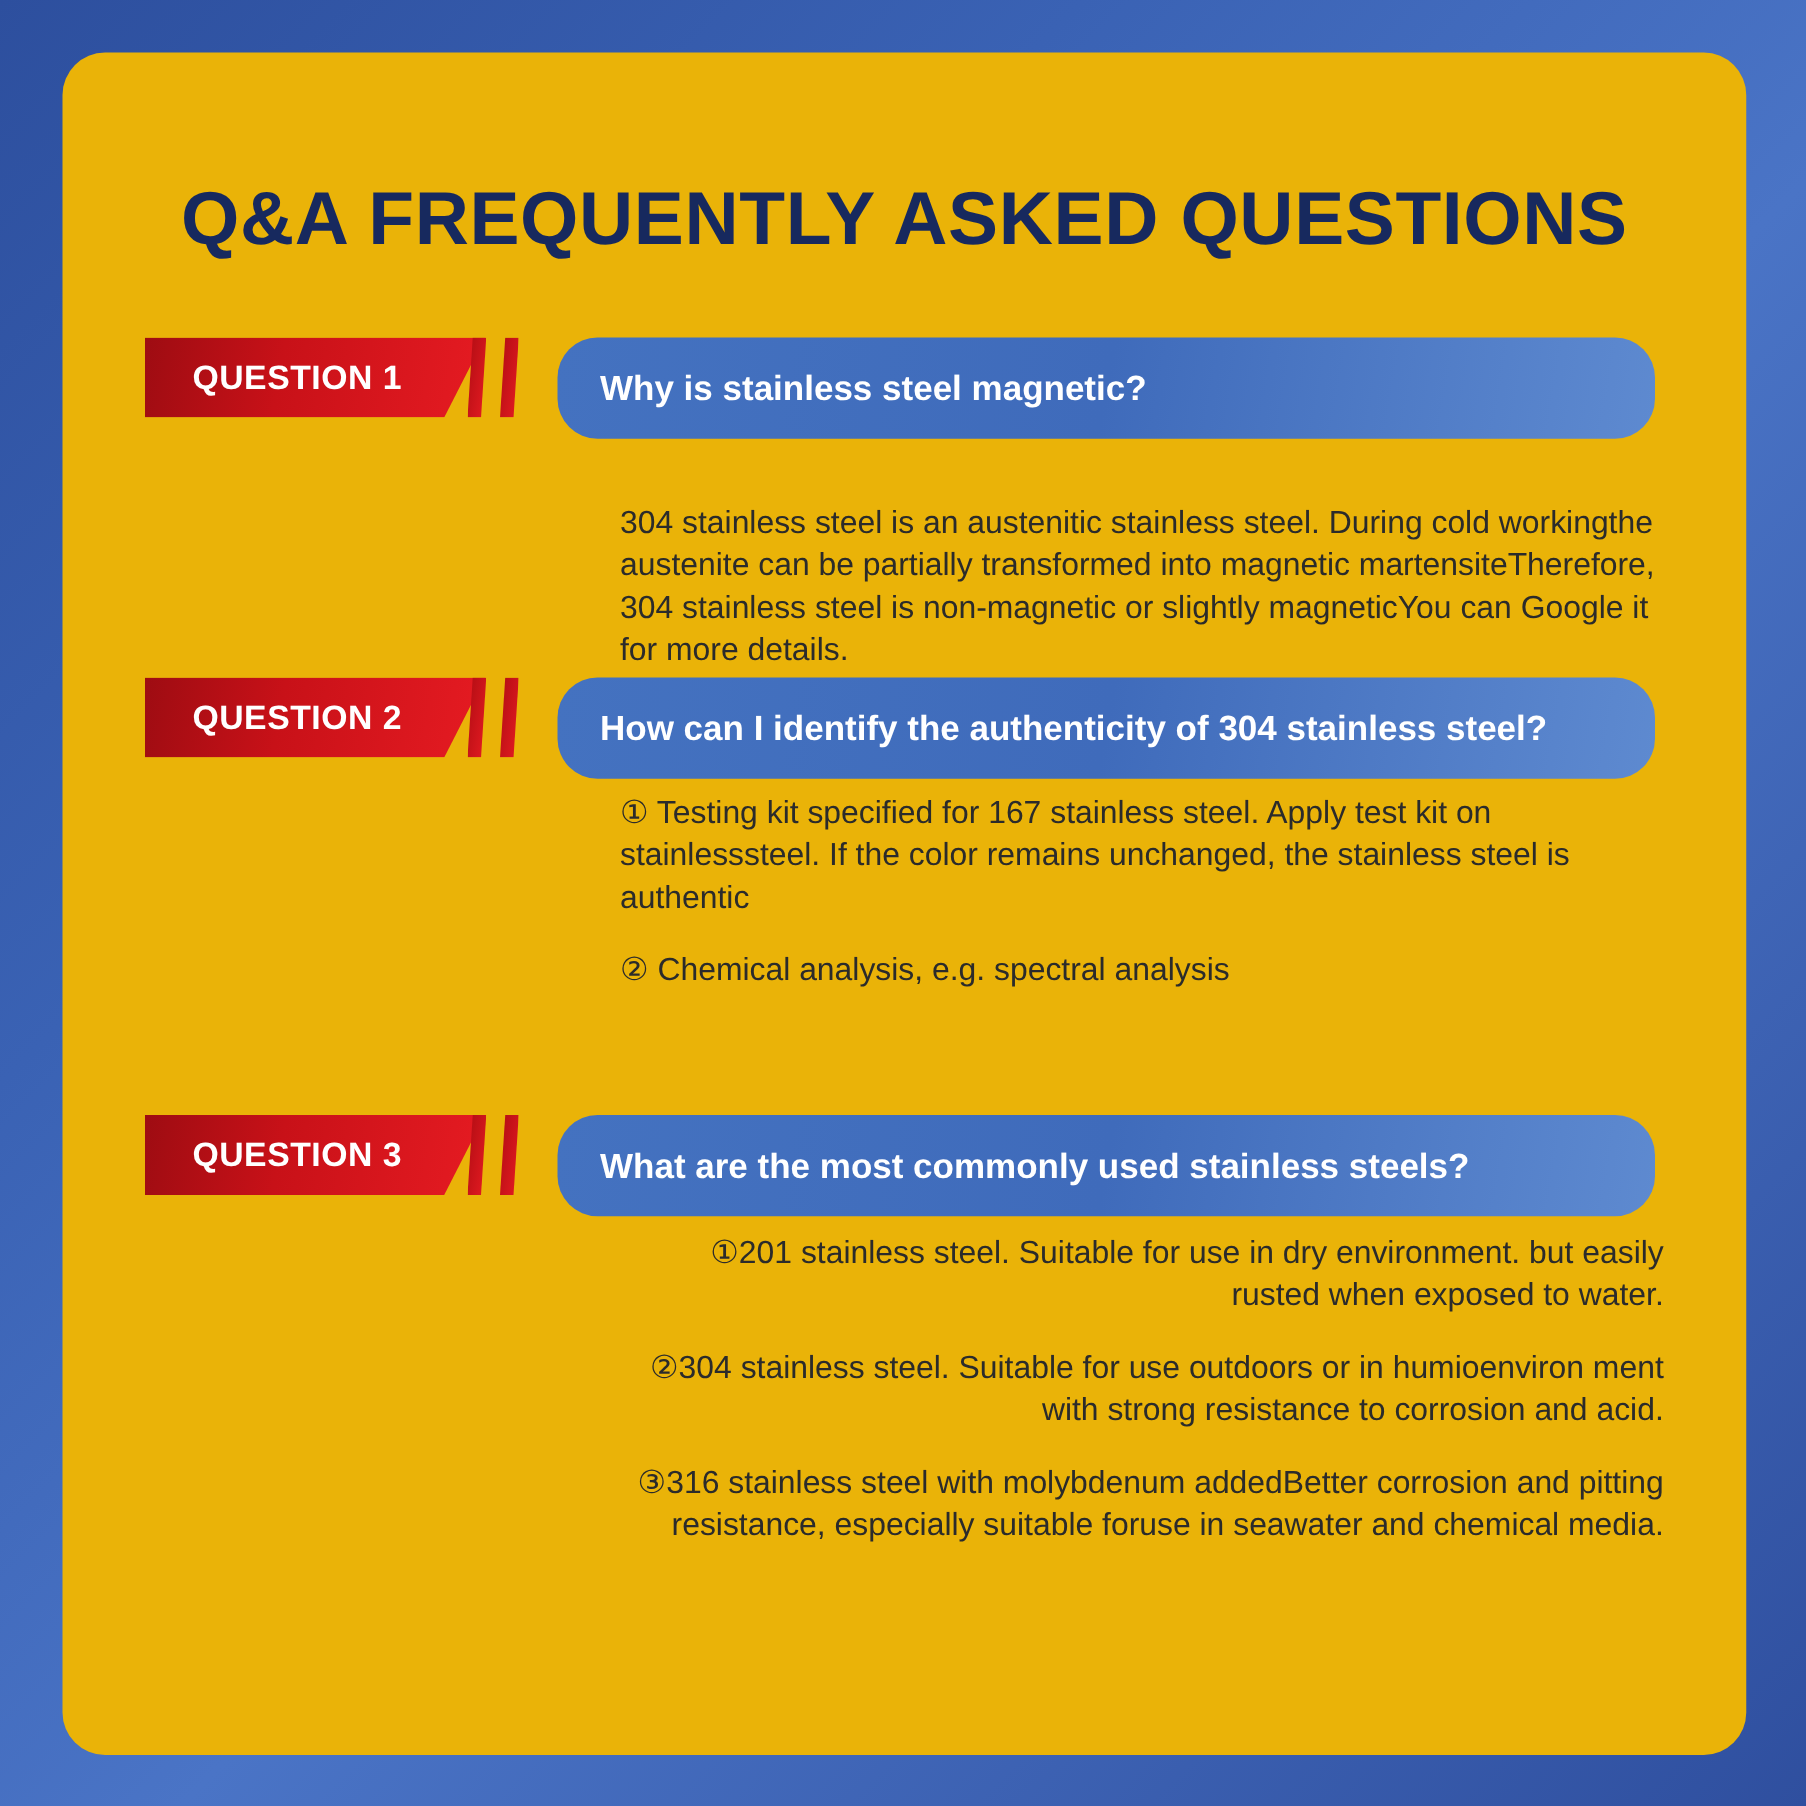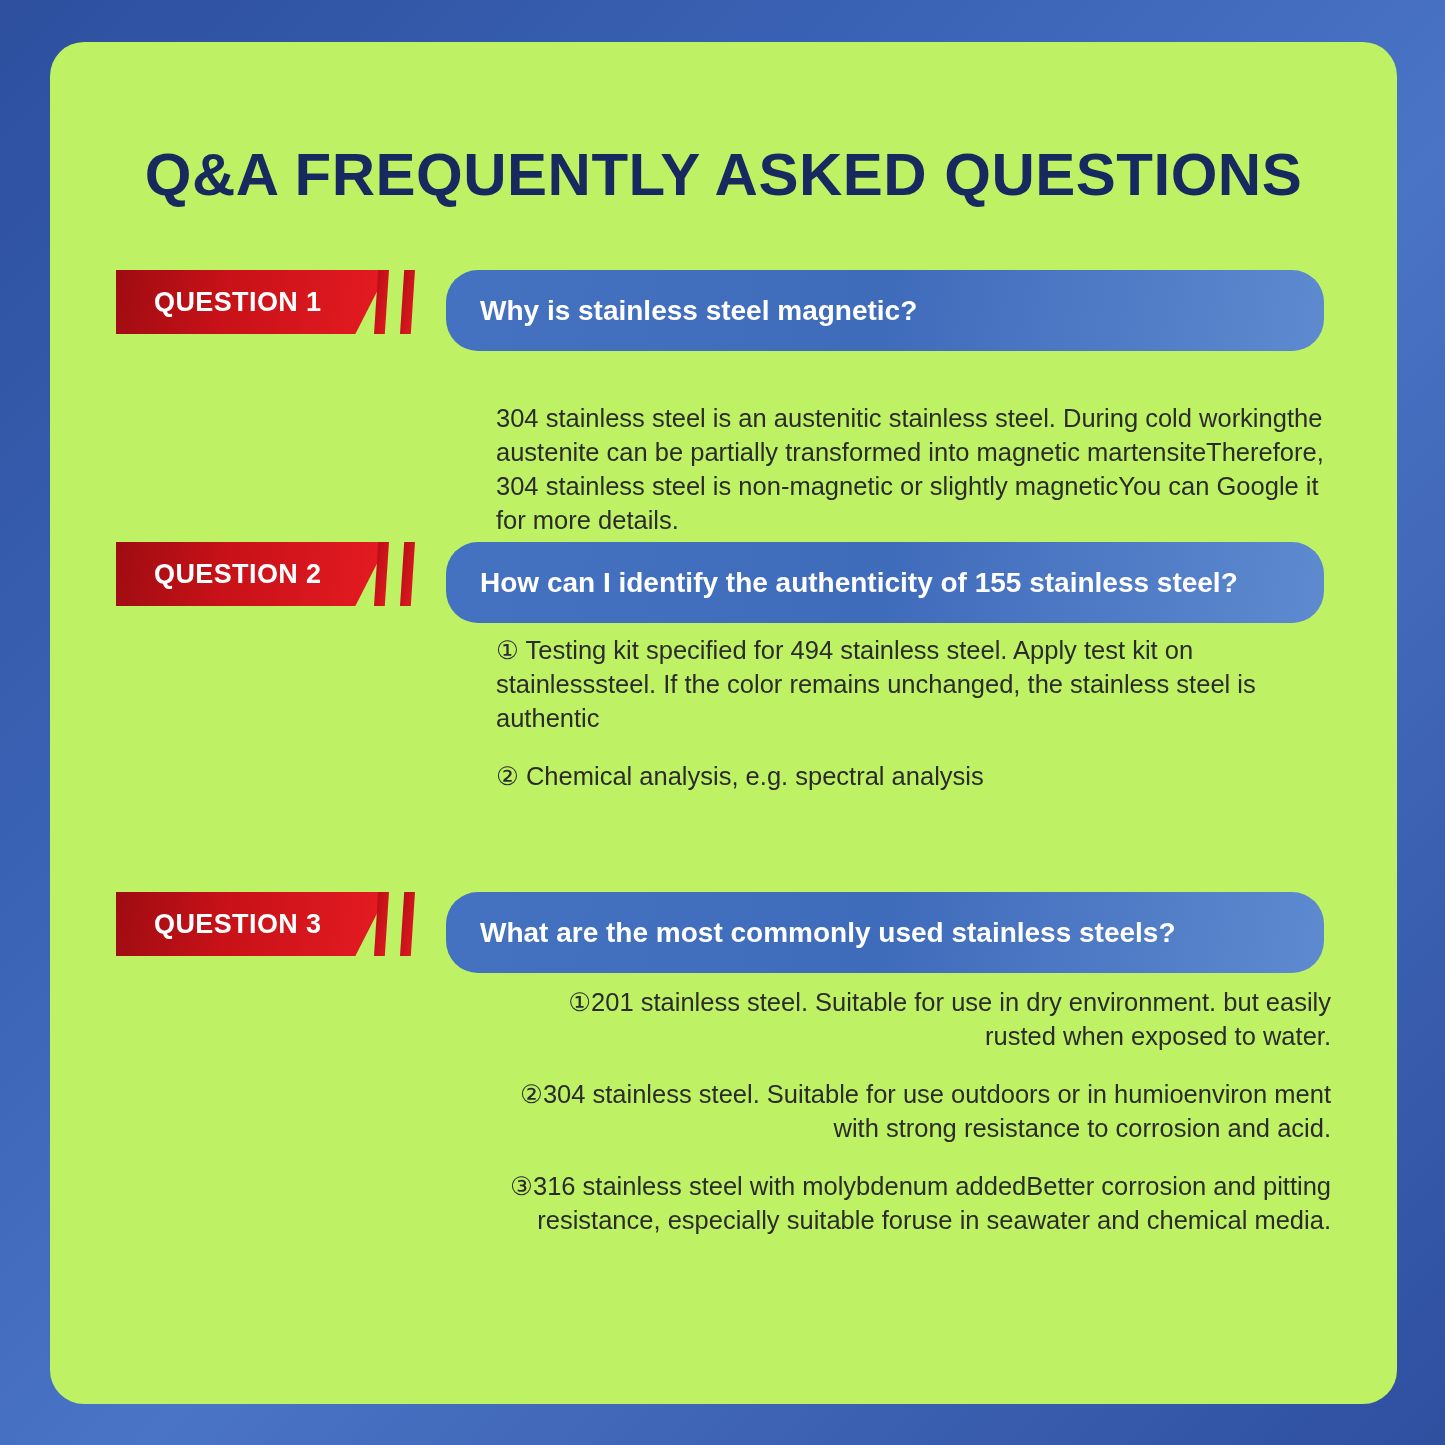--- a/index.html
+++ b/index.html
@@ -11,21 +11,21 @@
     background: linear-gradient(135deg, #2d4f9e 0%, #3a62b4 30%, #4a74c6 55%, #2f4f9f 100%);
     overflow: hidden;
   }
 
   .page {
     position: absolute;
     left: 50px;
     top: 42px;
     width: 1347px;
     height: 1362px;
-    background: #bef264;
+    background: #eab308;
     border-radius: 34px;
   }
 
   .title {
     position: absolute;
     left: 0;
     top: 98px;
     width: 100%;
     text-align: center;
     font-size: 60px;
@@ -139,24 +139,24 @@
 
   <div class="qa-block" id="block2">
     <div class="tag-wrap">
       <div class="tag-main">
         <span>QUESTION 2</span>
       </div>
       <div class="slash s1"></div>
       <div class="slash s2"></div>
     </div>
     <div class="pill">
-      <span>How can I identify the authenticity of 155 stainless steel?</span>
+      <span>How can I identify the authenticity of 304 stainless steel?</span>
     </div>
     <div class="answer">
-      <p>① Testing kit specified for 494 stainless steel. Apply test kit on stainlesssteel. If the color remains unchanged, the stainless steel is authentic</p>
+      <p>① Testing kit specified for 167 stainless steel. Apply test kit on stainlesssteel. If the color remains unchanged, the stainless steel is authentic</p>
       <p>② Chemical analysis, e.g. spectral analysis</p>
     </div>
   </div>
 
   <div class="qa-block" id="block3">
     <div class="tag-wrap">
       <div class="tag-main">
         <span>QUESTION 3</span>
       </div>
       <div class="slash s1"></div>

